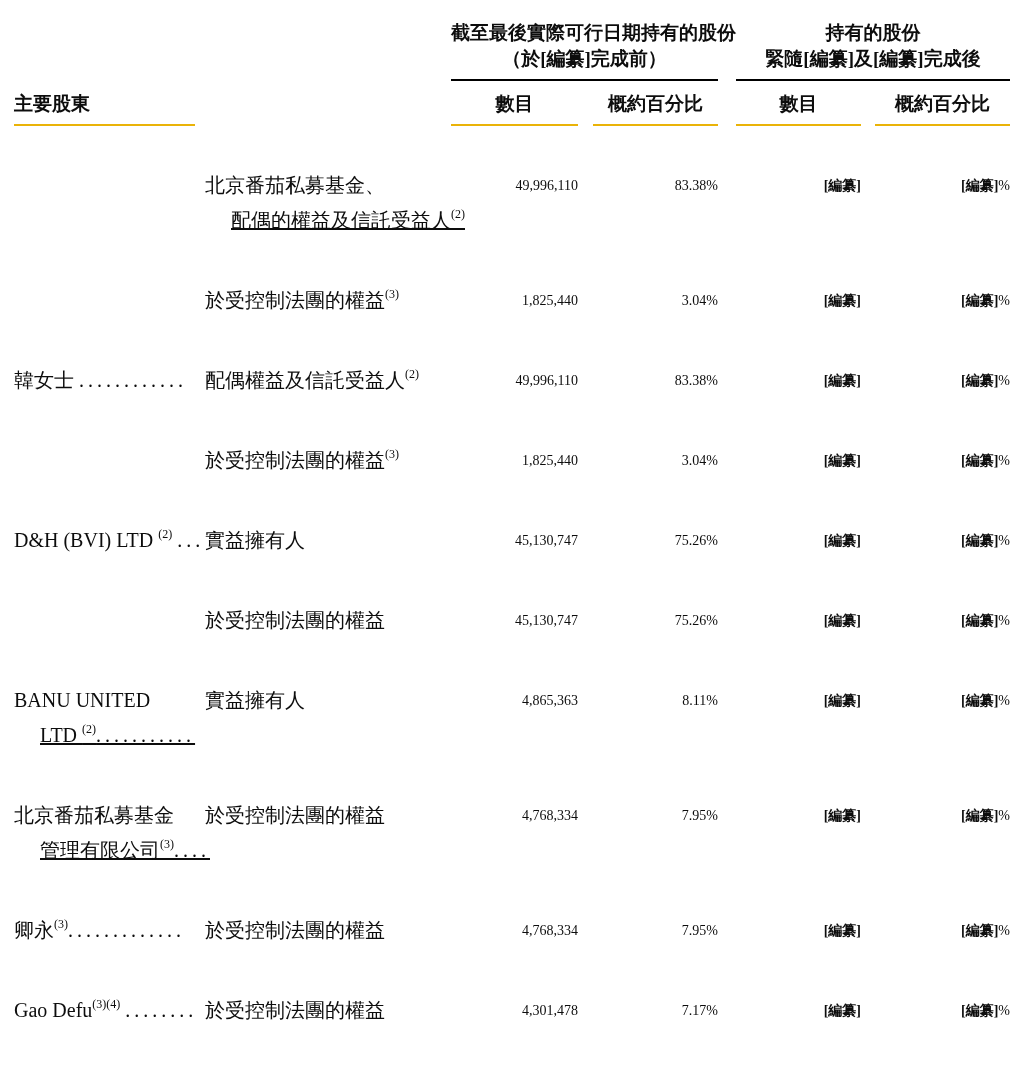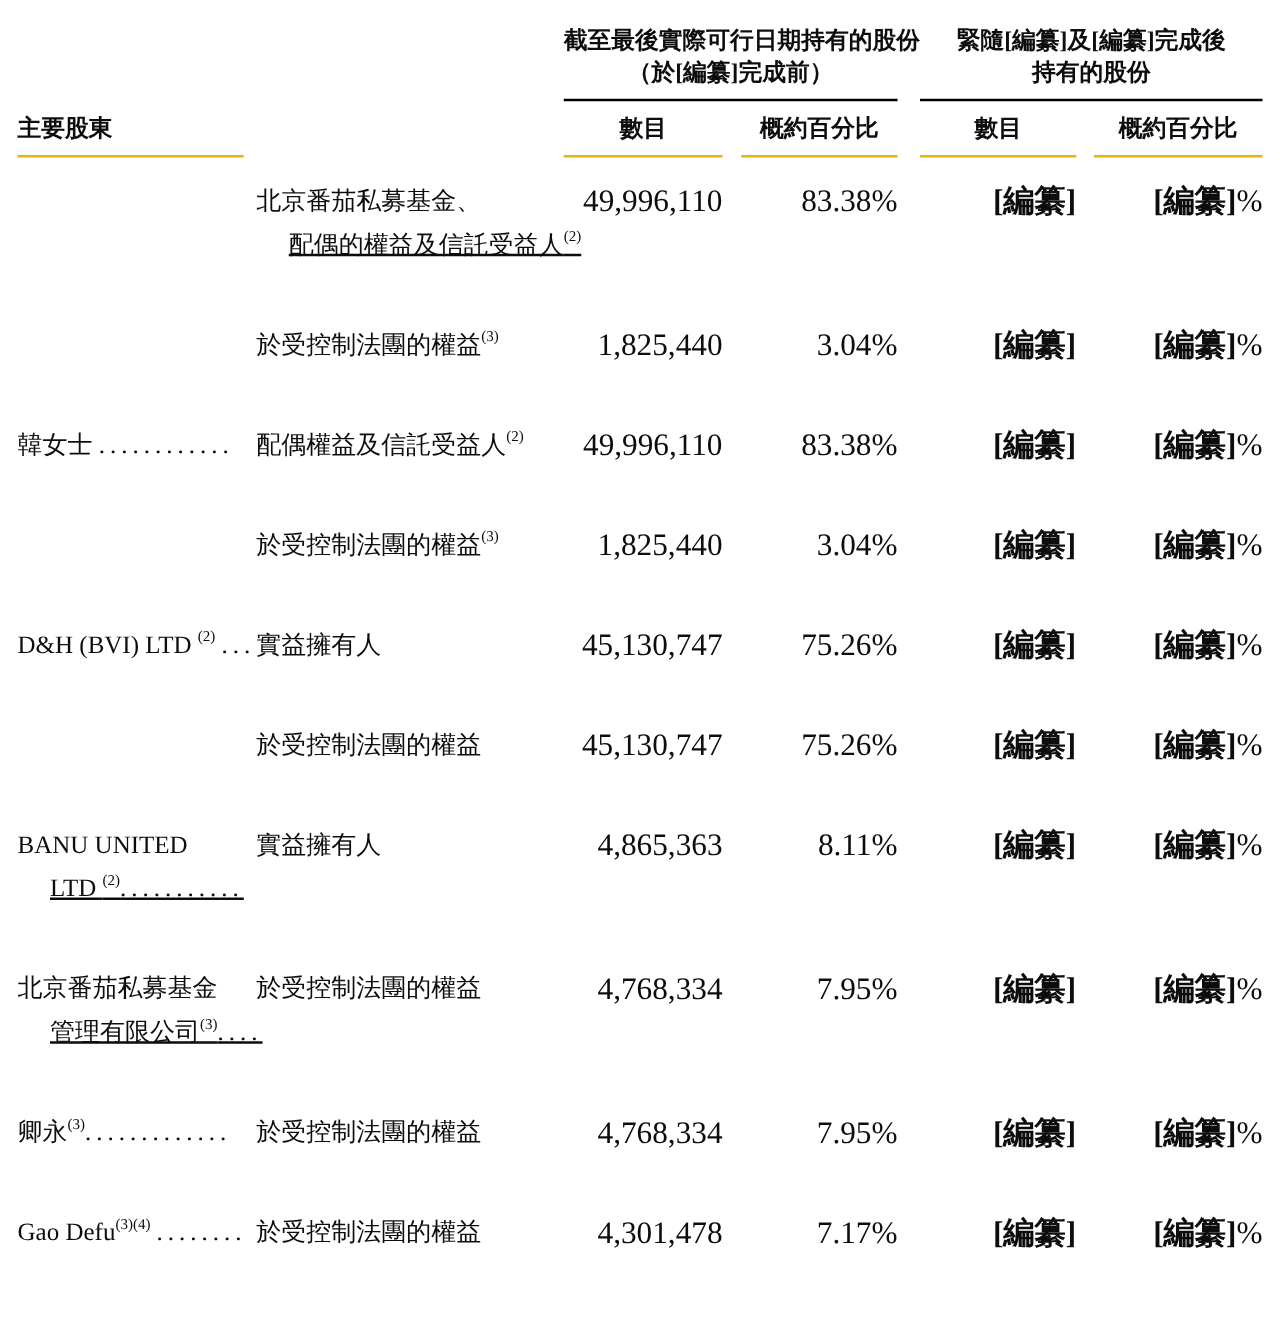--- a/index.html
+++ b/index.html
@@ -19,21 +19,21 @@
     font-family: "Liberation Serif", "DejaVu Serif", serif;
     --cols: 181px 10px 232px 14px 127px 15px 125px 18px 125px 14px 135px;
   }
 
   
   .hgrid {
     display: grid;
     grid-template-columns: var(--cols);
     grid-template-rows: auto auto;
     padding-top: 6px;
-    margin-bottom: 18px;
+    margin-bottom: 42px;
   }
   .gh {
     grid-row: 1;
     text-align: center;
     font-weight: 700;
     font-size: 19px;
     line-height: 26px;
     padding-bottom: 7px;
     border-bottom: 2px solid #000;
     white-space: nowrap;
@@ -66,21 +66,21 @@
     align-items: start;
   }
   .cell {
     font-size: 20px;
     line-height: 35px;
     white-space: nowrap;
   }
   .cell .cont { padding-left: 26px; text-decoration: underline; }
   .num {
     text-align: right;
-    font-size: 25px;
+    font-size: 14px;
   }
   sup {
     font-size: 12px;
     line-height: 0;
     position: relative;
     top: -1px;
     vertical-align: super;
   }
   .sh sup, .gh sup { font-size: 11px; }
   .leader { letter-spacing: 4px; }
@@ -90,22 +90,22 @@
 <body>
 
 <div class="doc">
 
   <div class="hgrid">
     <div class="gh g1">
       <div>截至最後實際可行日期持有的股份</div>
       <div>（於[編纂]完成前）</div>
     </div>
     <div class="gh g2">
+      <div>持有的股份</div>
       <div>緊隨[編纂]及[編纂]完成後</div>
-      <div>持有的股份</div>
     </div>
     <div class="sh c1">主要股東</div>
     <div class="sh c3 center">數目</div>
     <div class="sh c4 center">概約百分比</div>
     <div class="sh c5 center">數目</div>
     <div class="sh c6 center">概約百分比</div>
   </div>
 
   <div id="tbody">
       <div class="row">

